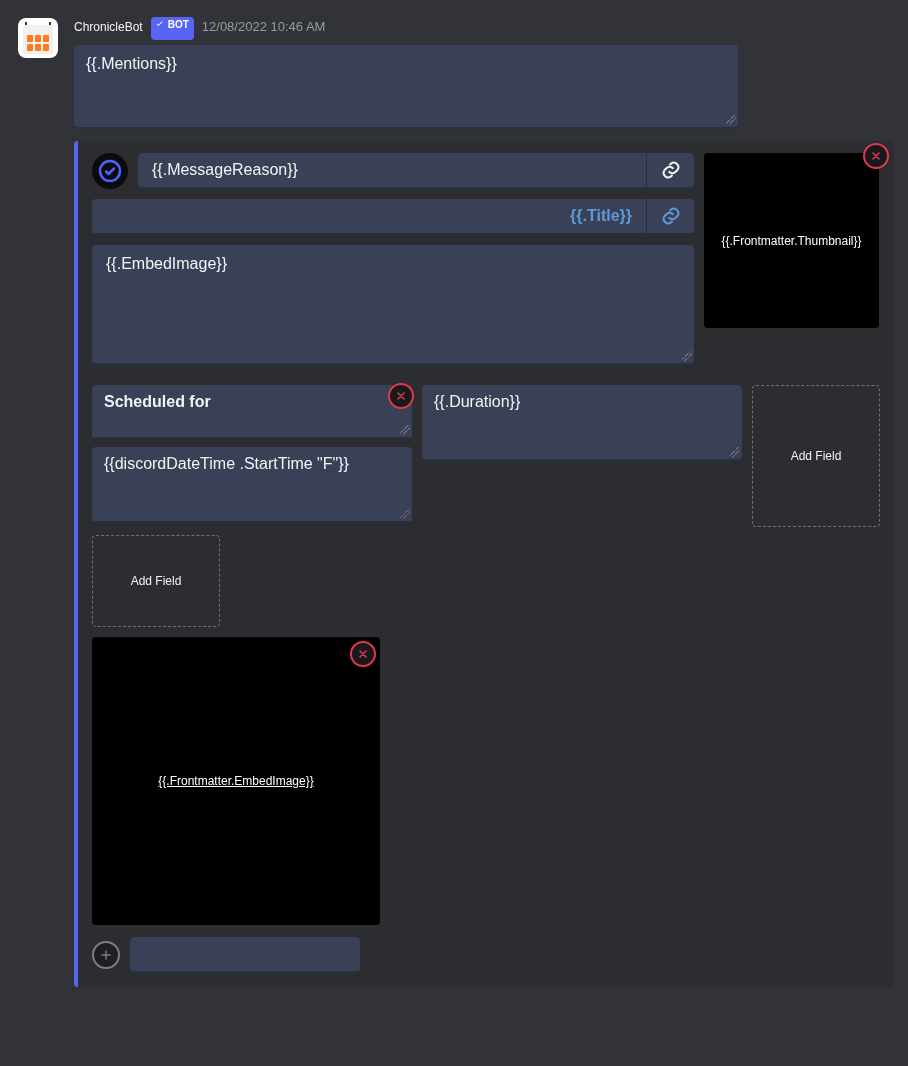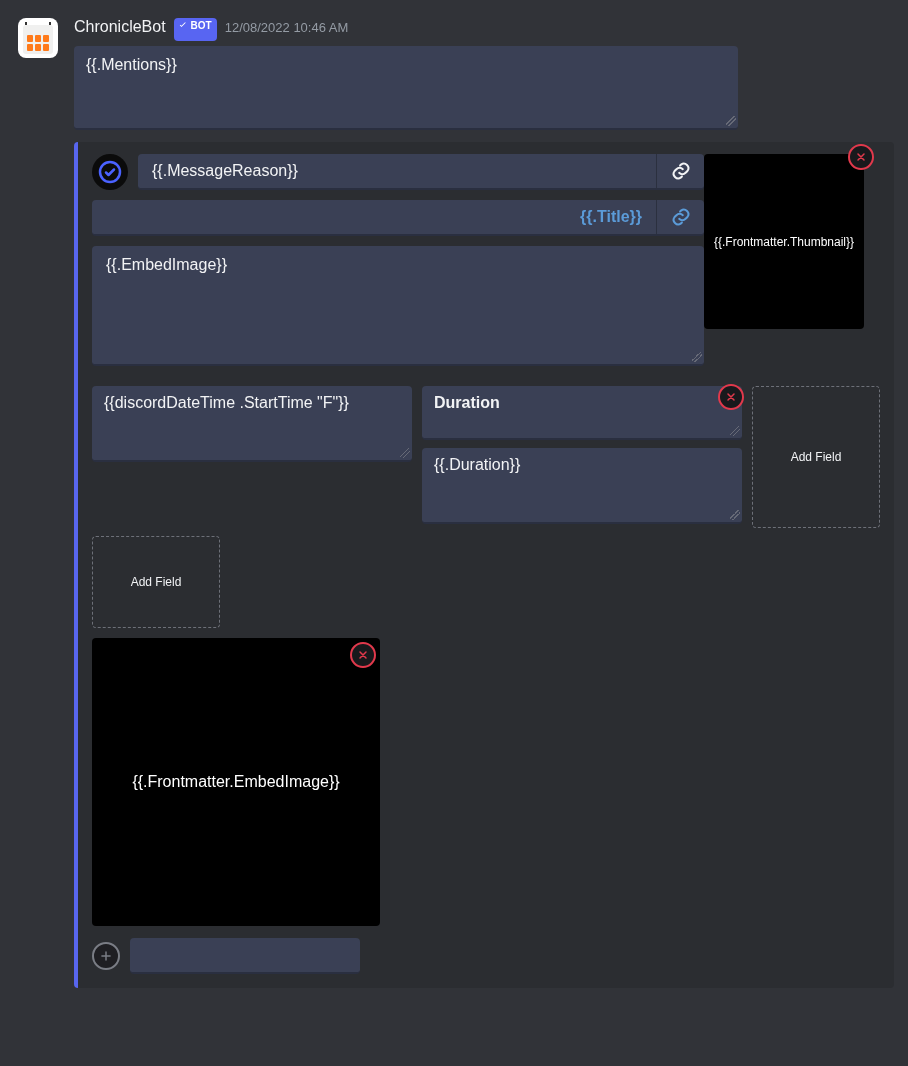--- a/index.html
+++ b/index.html
@@ -53,21 +53,21 @@
     background:#f0f0ef; border-radius:3px;
   }
   .cal-dots {
     position:absolute; left:5px; right:5px; top:14px; bottom:4px;
     display:grid; grid-template-columns:repeat(3,1fr); grid-template-rows:repeat(2,1fr);
     gap:2px;
   }
   .cal-dots span{ background:#ff7a1a; border-radius:1px;}
   .content { flex:1; min-width:0; }
   .header-line { display:flex; align-items:baseline; gap:8px; margin-bottom:4px;}
-  .bot-name { color: var(--text-white); font-weight:500; font-size:16px;}
+  .bot-name { color: var(--text-white); font-weight:500; font-size:12px;}
   .bot-tag {
     display:inline-flex; align-items:center; gap:2px;
     background: var(--accent-blue);
     color:#fff; font-size:10px; font-weight:600;
     padding:1px 5px 10px 3px; border-radius:4px;
     position:relative; top:-1px;
   }
   .bot-tag svg { width:12px; height:12px; }
   .timestamp { color: var(--text-muted); font-size:13px; }
   .mention-box {
@@ -93,21 +93,21 @@
     margin-top:12px;
     border-left:4px solid var(--embed-accent);
     border-radius:4px;
     background: var(--bg-darker);
     padding:12px 14px 14px 14px;
     width: 820px;
   }
   .embed-grid {
     display:grid;
     grid-template-columns: 1fr 176px;
-    column-gap: 0;
+    column-gap: 10px;
     align-items:start;
   }
   .left-col { display:flex; flex-direction:column; gap:10px; }
 
   .row-with-link {
     display:flex; align-items:center; gap:10px;
   }
   .circle-btn {
     width:36px; height:36px; border-radius:50%;
     background:#0b0b0b;
@@ -138,21 +138,21 @@
     border-radius:4px;
     border-bottom:2px solid var(--input-border-bottom);
     padding:10px 14px;
     min-height:120px;
     position:relative;
     color:var(--text-white);
     font-size:16px;
   }
 
   .thumb {
-    width:160px; height:175px;
+    width:175px; height:175px;
     background: var(--black);
     border-radius:4px;
     display:flex; align-items:center; justify-content:center;
     color:#fff; font-size:12px; text-align:center;
     position:relative;
   }
   .delete-btn {
     position:absolute; right:-10px; top:-10px;
     width:26px; height:26px; border-radius:50%;
     background:#18191c;
@@ -193,23 +193,24 @@
   }
   .add-field.small {
     width:128px; min-height:92px; margin-top:8px;
   }
 
   .embed-image {
     width:288px; height:288px;
     background: var(--black);
     border-radius:4px;
     display:flex; align-items:center; justify-content:center;
-    color:#fff; font-size:16px;
+    color:#fff; font-size:12px;
     position:relative;
     margin-top:10px;
+    text-decoration:underline;
   }
 
   .footer-row {
     display:flex; align-items:center; gap:10px; margin-top:12px;
   }
   .footer-add {
     width:28px; height:28px; border-radius:50%;
     background:#1f1f23;
     border:2px solid #7a7d85;
     display:flex; align-items:center; justify-content:center;
@@ -300,37 +301,37 @@
           <div class="delete-btn">
             <svg viewBox="0 0 24 24">
                 <path stroke="currentColor" stroke-width="3" stroke-linecap="round" d="M6 6l12 12M18 6L6 18"></path>
               </svg>
           </div>
         </div>
       </div>
 
       <div class="fields-row">
         <div class="field">
-          <div class="field-value">
-            <span>{{discordDateTime .StartTime "F"}}</span>
-            <div class="resize-corner"></div>
-          </div>
-        </div>
-
-        <div class="field">
           <div class="field-name">
-            <span>Duration</span>
+            <span>Scheduled for</span>
             <div class="resize-corner"></div>
             <div class="delete-btn inset" style="right:-2px; top:-2px;">
               <svg viewBox="0 0 24 24">
                   <path stroke="currentColor" stroke-width="3" stroke-linecap="round" d="M6 6l12 12M18 6L6 18"></path>
                 </svg>
             </div>
           </div>
           <div class="field-value">
+            <span>{{discordDateTime .StartTime "F"}}</span>
+            <div class="resize-corner"></div>
+          </div>
+        </div>
+
+        <div class="field">
+          <div class="field-value">
             <span>{{.Duration}}</span>
             <div class="resize-corner"></div>
           </div>
         </div>
 
         <div class="add-field">
           <span>Add Field</span>
         </div>
       </div>
 

